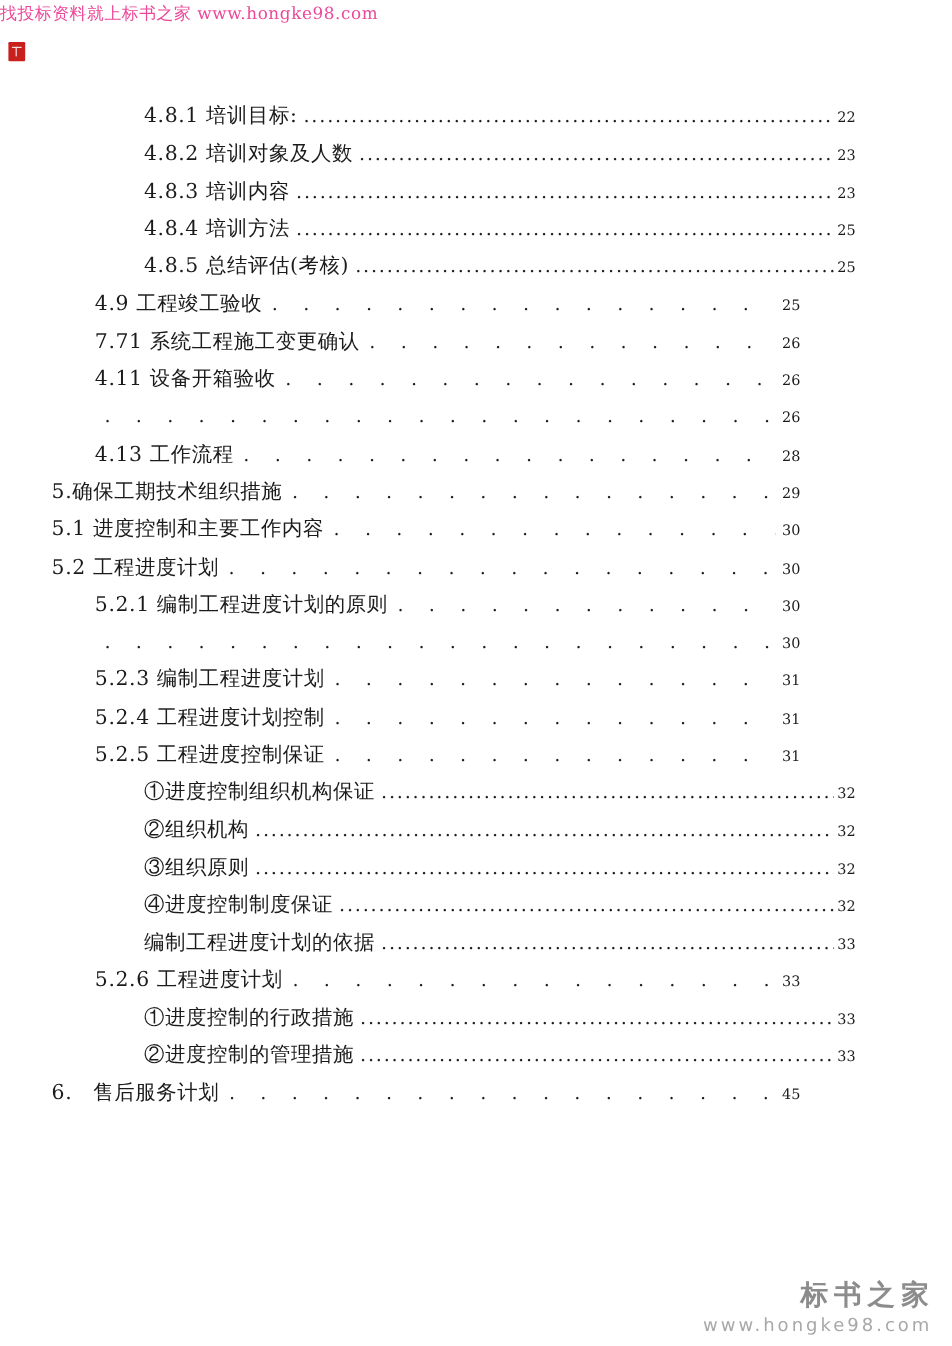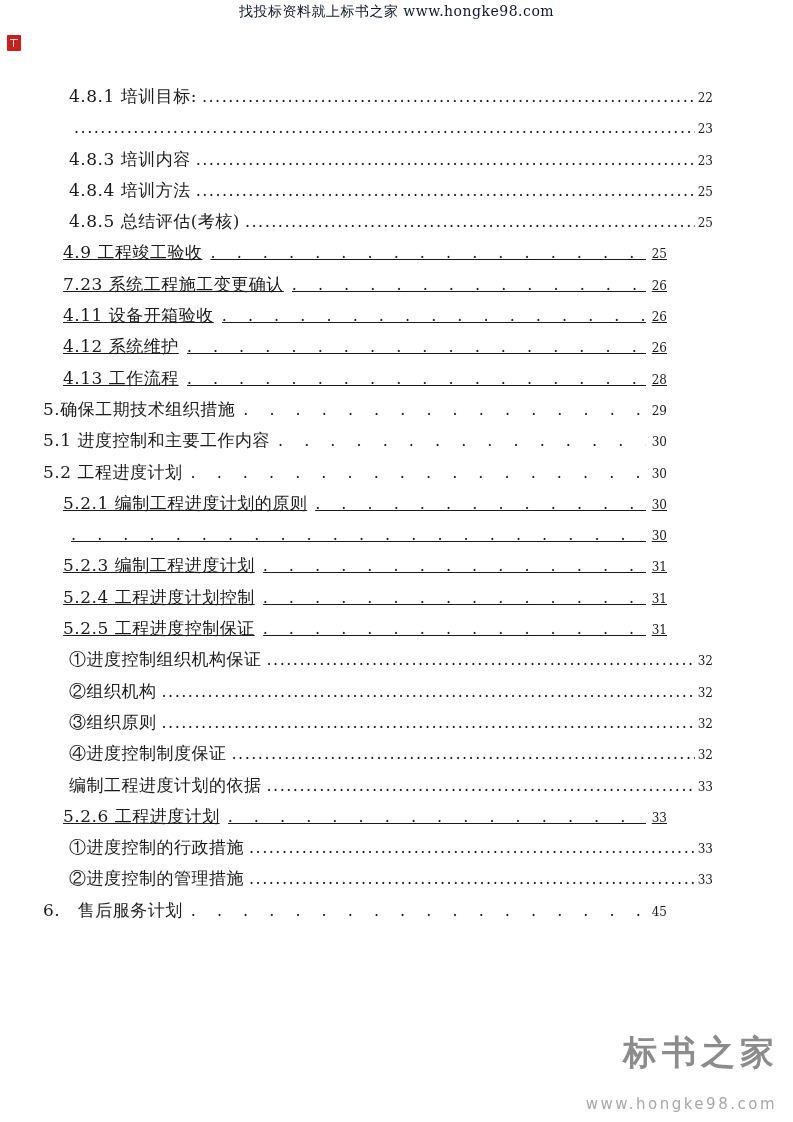--- a/index.html
+++ b/index.html
@@ -11,23 +11,23 @@
     background: #ffffff;
     overflow: hidden;
     font-family: "DejaVu Serif", "Liberation Serif", serif;
     color: #1b1b1b;
   }
   .site-header {
     position: absolute;
     top: 3px;
     left: 0;
     width: 100%;
-    text-align: center;
+    text-align: left;
     font-size: 14px;
-    color: #0f172a;
+    color: #ec4899;
     letter-spacing: 0.5px;
   }
   .seal {
     position: absolute;
     left: 7px;
     top: 35px;
     width: 14px;
     height: 16px;
     background: #c8201d;
     border-radius: 1px;
@@ -69,66 +69,66 @@
     font-size: 16px;
     color: #1c1c1c;
   }
   .toc-row .toc-page {
     flex: 0 0 auto;
     padding-left: 3px;
     text-align: right;
     font-size: 12px;
   }
   .lvl1 { padding-left: 43px; }
-  .lvl2 { padding-left: 63px; text-decoration: underline; }
-  .lvl3 { padding-left: 69px; }
+  .lvl2 { padding-left: 79px; }
+  .lvl3 { padding-left: 120px; }
   .leader-dense  { margin-right: 80px; }
   .leader-spaced { margin-right: 126px; }
   .leader-dense  .toc-leader { letter-spacing: 1.5px; }
   .leader-spaced .toc-leader { letter-spacing: 8px; margin-left: 8px; }
   .leader-spaced .toc-page   { padding-left: 6px; }
   .watermark {
     position: absolute;
     right: 16px;
     bottom: 8px;
     text-align: right;
     font-family: "DejaVu Sans", "Liberation Sans", sans-serif;
   }
   .wm-logo {
     display: block;
-    font-size: 34px;
+    font-size: 23px;
     font-weight: bold;
     letter-spacing: 5px;
     line-height: 30px;
     margin-right: -2px;
   }
   .wm-url {
     display: block;
     font-size: 15px;
     letter-spacing: 2.5px;
     line-height: 19px;
-    margin-top: 28px;
   }
 </style>
 </head>
 <body>
 
 <div class="page">
 
   <div class="site-header">找投标资料就上标书之家 www.hongke98.com</div>
 
   <div class="seal" style="background: rgb(200, 32, 29);"></div>
 
   <div class="toc">
       <div class="toc-row lvl3 leader-dense">
       <span class="toc-title">4.8.1 培训目标:</span>
       <span class="toc-leader">........................................................................................................................................................................................................</span>
       <span class="toc-page">22</span>
     </div>
       <div class="toc-row lvl3 leader-dense">
+      <span class="toc-title">4.8.2 培训对象及人数</span>
       <span class="toc-leader">........................................................................................................................................................................................................</span>
       <span class="toc-page">23</span>
     </div>
       <div class="toc-row lvl3 leader-dense">
       <span class="toc-title">4.8.3 培训内容</span>
       <span class="toc-leader">........................................................................................................................................................................................................</span>
       <span class="toc-page">23</span>
     </div>
       <div class="toc-row lvl3 leader-dense">
       <span class="toc-title">4.8.4 培训方法</span>
@@ -139,31 +139,30 @@
       <span class="toc-title">4.8.5 总结评估(考核)</span>
       <span class="toc-leader">........................................................................................................................................................................................................</span>
       <span class="toc-page">25</span>
     </div>
       <div class="toc-row lvl2 leader-spaced">
       <span class="toc-title">4.9 工程竣工验收</span>
       <span class="toc-leader">. . . . . . . . . . . . . . . . . . . . . . . . . . . . . . . . . . . . . . . . . . . . . . . . . . . . . . . . . . . . . . . . . . . . . . . . . . . . . . . . . . . . . . . . . . . . . . . . . . . . . . . . . . . . . . . . . . . . . . . . . . . . . . . . . . . . . . . . . . . . . . . . . . . . . . . . . . . . . . . . . . . . . . . . . . . . . . . . . . . . . . . . . . . . . . . . . . . . . . . . </span>
       <span class="toc-page">25</span>
     </div>
       <div class="toc-row lvl2 leader-spaced">
-      <span class="toc-title">7.23 系统工程施工变更确认</span>
+      <span class="toc-title">7.71 系统工程施工变更确认</span>
       <span class="toc-leader">. . . . . . . . . . . . . . . . . . . . . . . . . . . . . . . . . . . . . . . . . . . . . . . . . . . . . . . . . . . . . . . . . . . . . . . . . . . . . . . . . . . . . . . . . . . . . . . . . . . . . . . . . . . . . . . . . . . . . . . . . . . . . . . . . . . . . . . . . . . . . . . . . . . . . . . . . . . . . . . . . . . . . . . . . . . . . . . . . . . . . . . . . . . . . . . . . . . . . . . . </span>
       <span class="toc-page">26</span>
     </div>
       <div class="toc-row lvl2 leader-spaced">
       <span class="toc-title">4.11 设备开箱验收</span>
       <span class="toc-leader">. . . . . . . . . . . . . . . . . . . . . . . . . . . . . . . . . . . . . . . . . . . . . . . . . . . . . . . . . . . . . . . . . . . . . . . . . . . . . . . . . . . . . . . . . . . . . . . . . . . . . . . . . . . . . . . . . . . . . . . . . . . . . . . . . . . . . . . . . . . . . . . . . . . . . . . . . . . . . . . . . . . . . . . . . . . . . . . . . . . . . . . . . . . . . . . . . . . . . . . . </span>
       <span class="toc-page">26</span>
     </div>
       <div class="toc-row lvl2 leader-spaced">
-      <span class="toc-title">4.12 系统维护</span>
       <span class="toc-leader">. . . . . . . . . . . . . . . . . . . . . . . . . . . . . . . . . . . . . . . . . . . . . . . . . . . . . . . . . . . . . . . . . . . . . . . . . . . . . . . . . . . . . . . . . . . . . . . . . . . . . . . . . . . . . . . . . . . . . . . . . . . . . . . . . . . . . . . . . . . . . . . . . . . . . . . . . . . . . . . . . . . . . . . . . . . . . . . . . . . . . . . . . . . . . . . . . . . . . . . . </span>
       <span class="toc-page">26</span>
     </div>
       <div class="toc-row lvl2 leader-spaced">
       <span class="toc-title">4.13 工作流程</span>
       <span class="toc-leader">. . . . . . . . . . . . . . . . . . . . . . . . . . . . . . . . . . . . . . . . . . . . . . . . . . . . . . . . . . . . . . . . . . . . . . . . . . . . . . . . . . . . . . . . . . . . . . . . . . . . . . . . . . . . . . . . . . . . . . . . . . . . . . . . . . . . . . . . . . . . . . . . . . . . . . . . . . . . . . . . . . . . . . . . . . . . . . . . . . . . . . . . . . . . . . . . . . . . . . . . </span>
       <span class="toc-page">28</span>
     </div>
       <div class="toc-row lvl1 leader-spaced">
       <span class="toc-title">5.确保工期技术组织措施</span>

